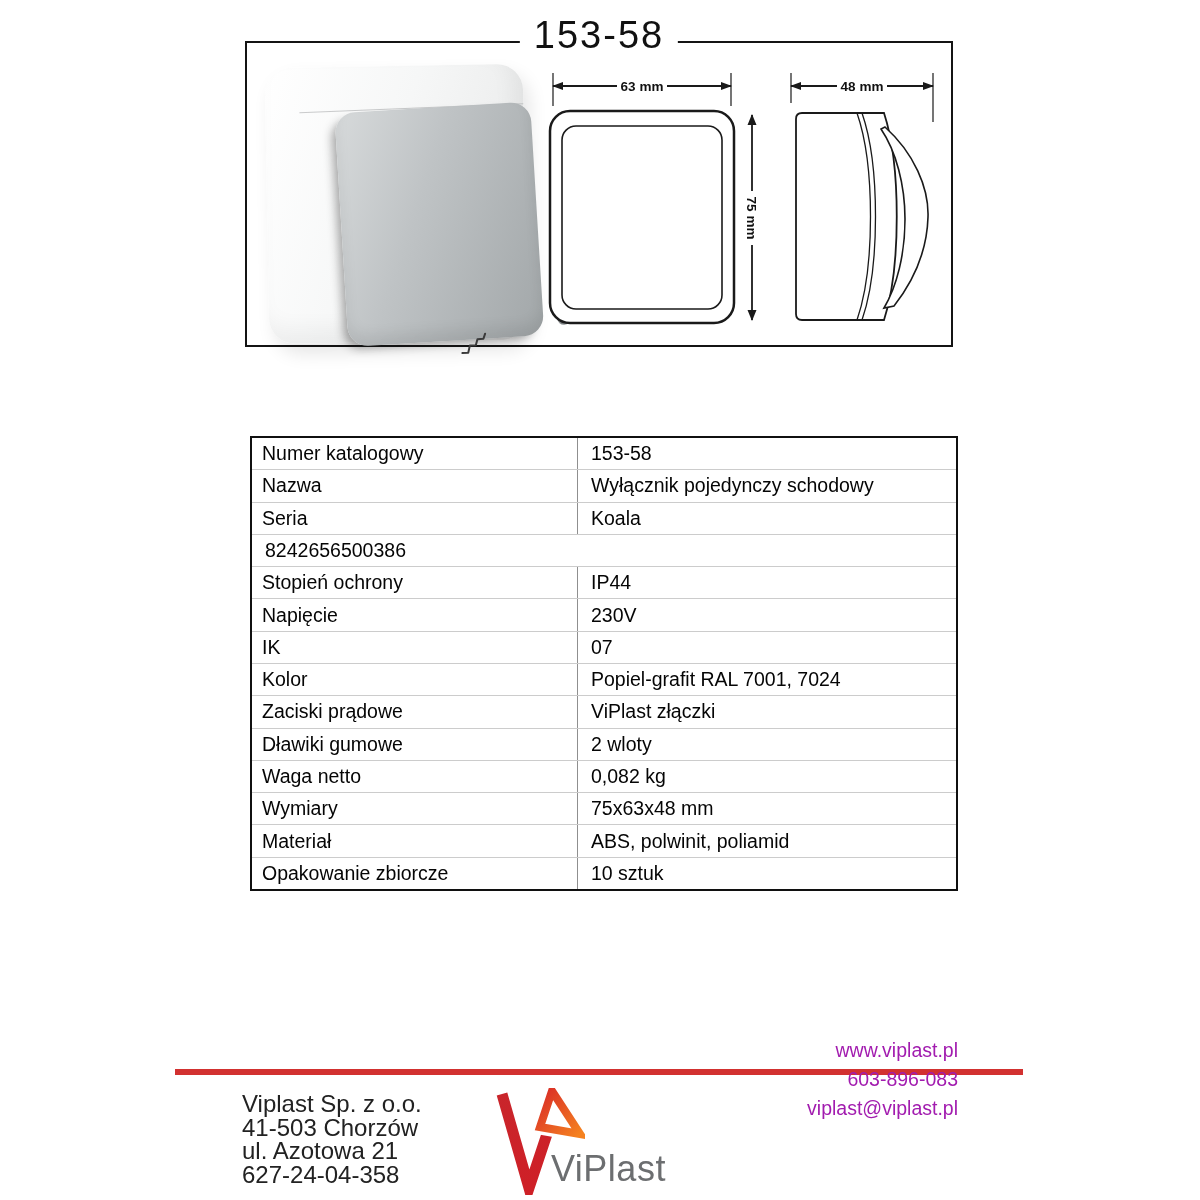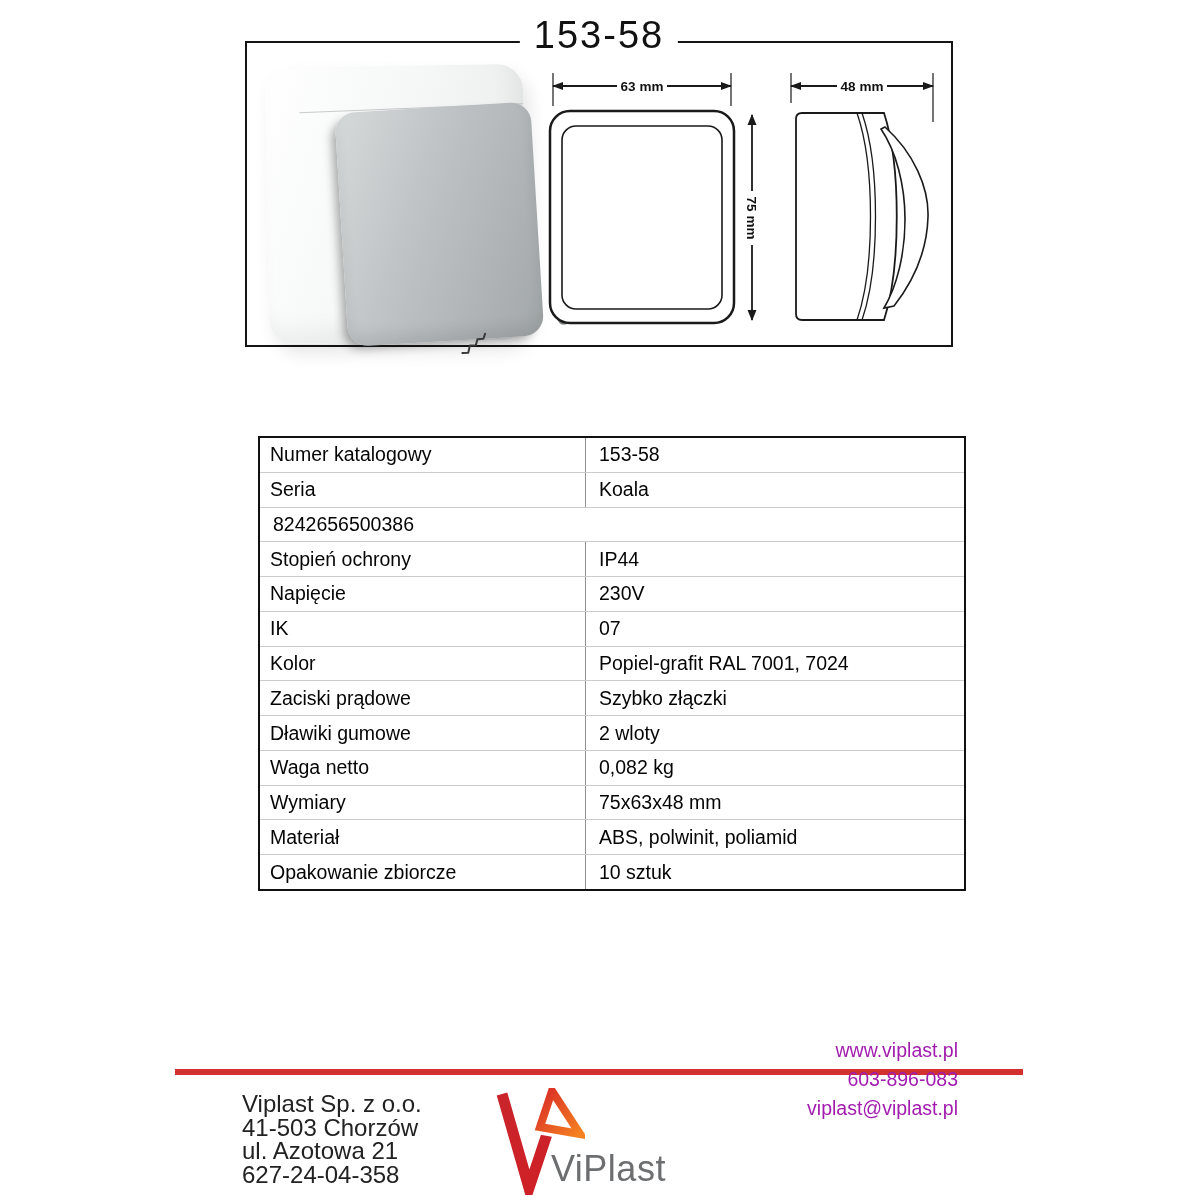--- a/index.html
+++ b/index.html
@@ -43,21 +43,21 @@
     background:radial-gradient(circle at 35% 35%, #9b9fa1 0%, #6f7476 55%, #a9adae 100%);
     box-shadow:inset 1px 1px 2px rgba(255,255,255,0.5);
   }
 
   
   .drawings{position:absolute;left:-2.5px;top:-2.5px;width:708px;height:306px;}
   .drawings text{font-family:"Liberation Sans",sans-serif;font-weight:bold;font-size:13.5px;fill:#111;}
 
   
   .spec-table{
-    position:absolute;left:258px;top:436px;width:708px;height:455px;
+    position:absolute;left:250px;top:436px;width:708px;height:455px;
     border:2.5px solid #101010;box-sizing:border-box;background:#fff;
     display:flex;flex-direction:column;
   }
   .spec-row{flex:1;display:flex;align-items:center;border-top:1px solid #cccccc;}
   .spec-row:first-child{border-top:none;}
   .spec-label{
     width:326px;flex:0 0 326px;box-sizing:border-box;height:100%;
     display:flex;align-items:center;padding-left:10px;
     border-right:1px solid #8f8f8f;font-size:19.5px;color:#050505;
   }
@@ -130,20 +130,24 @@
     </g>
   </svg>
 </div>
 
 <div class="spec-table">
   <div class="spec-row">
     <div class="spec-label">Numer katalogowy</div>
     <div class="spec-value">153-58</div>
   </div>
   <div class="spec-row">
+    <div class="spec-label">Nazwa</div>
+    <div class="spec-value">Wyłącznik pojedynczy schodowy</div>
+  </div>
+  <div class="spec-row">
     <div class="spec-label">Seria</div>
     <div class="spec-value">Koala</div>
   </div>
   <div class="spec-row">
     <div class="spec-value">8242656500386</div>
   </div>
   <div class="spec-row">
     <div class="spec-label">Stopień ochrony</div>
     <div class="spec-value">IP44</div>
   </div>
@@ -154,21 +158,21 @@
   <div class="spec-row">
     <div class="spec-label">IK</div>
     <div class="spec-value">07</div>
   </div>
   <div class="spec-row">
     <div class="spec-label">Kolor</div>
     <div class="spec-value">Popiel-grafit RAL 7001, 7024</div>
   </div>
   <div class="spec-row">
     <div class="spec-label">Zaciski prądowe</div>
-    <div class="spec-value">Szybko złączki</div>
+    <div class="spec-value">ViPlast złączki</div>
   </div>
   <div class="spec-row">
     <div class="spec-label">Dławiki gumowe</div>
     <div class="spec-value">2 wloty</div>
   </div>
   <div class="spec-row">
     <div class="spec-label">Waga netto</div>
     <div class="spec-value">0,082 kg</div>
   </div>
   <div class="spec-row">

